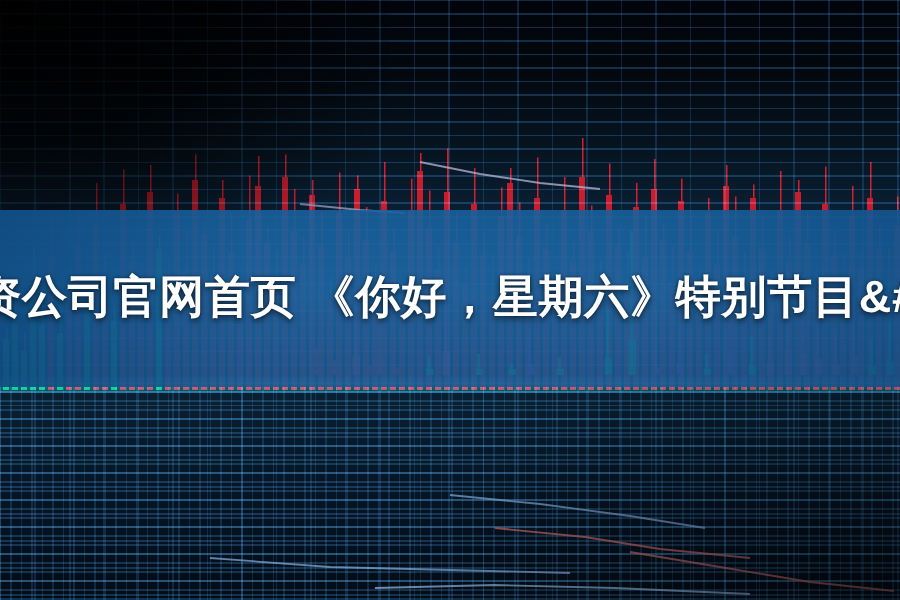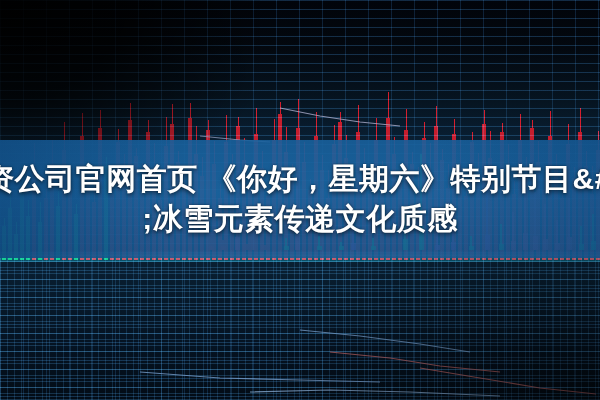--- a/index.html
+++ b/index.html
@@ -410,16 +410,15 @@
       <polyline points="250,392 330,390 410,392 500,396" fill="none" stroke="#8fb4dd" stroke-width="1.2" opacity="0.75"></polyline>
     </svg>
 
   <div class="vignette-tl"></div>
   <div class="vignette-br"></div>
 
   <div class="banner-band"></div>
 
   <div class="headline">
     <span class="line1">配资公司官网首页 《你好，星期六》特别节目&amp;#32</span>
-    <span class="line2">;冰雪元素传递文化质感</span>
   </div>
 
 </div>
 
 </body></html>

